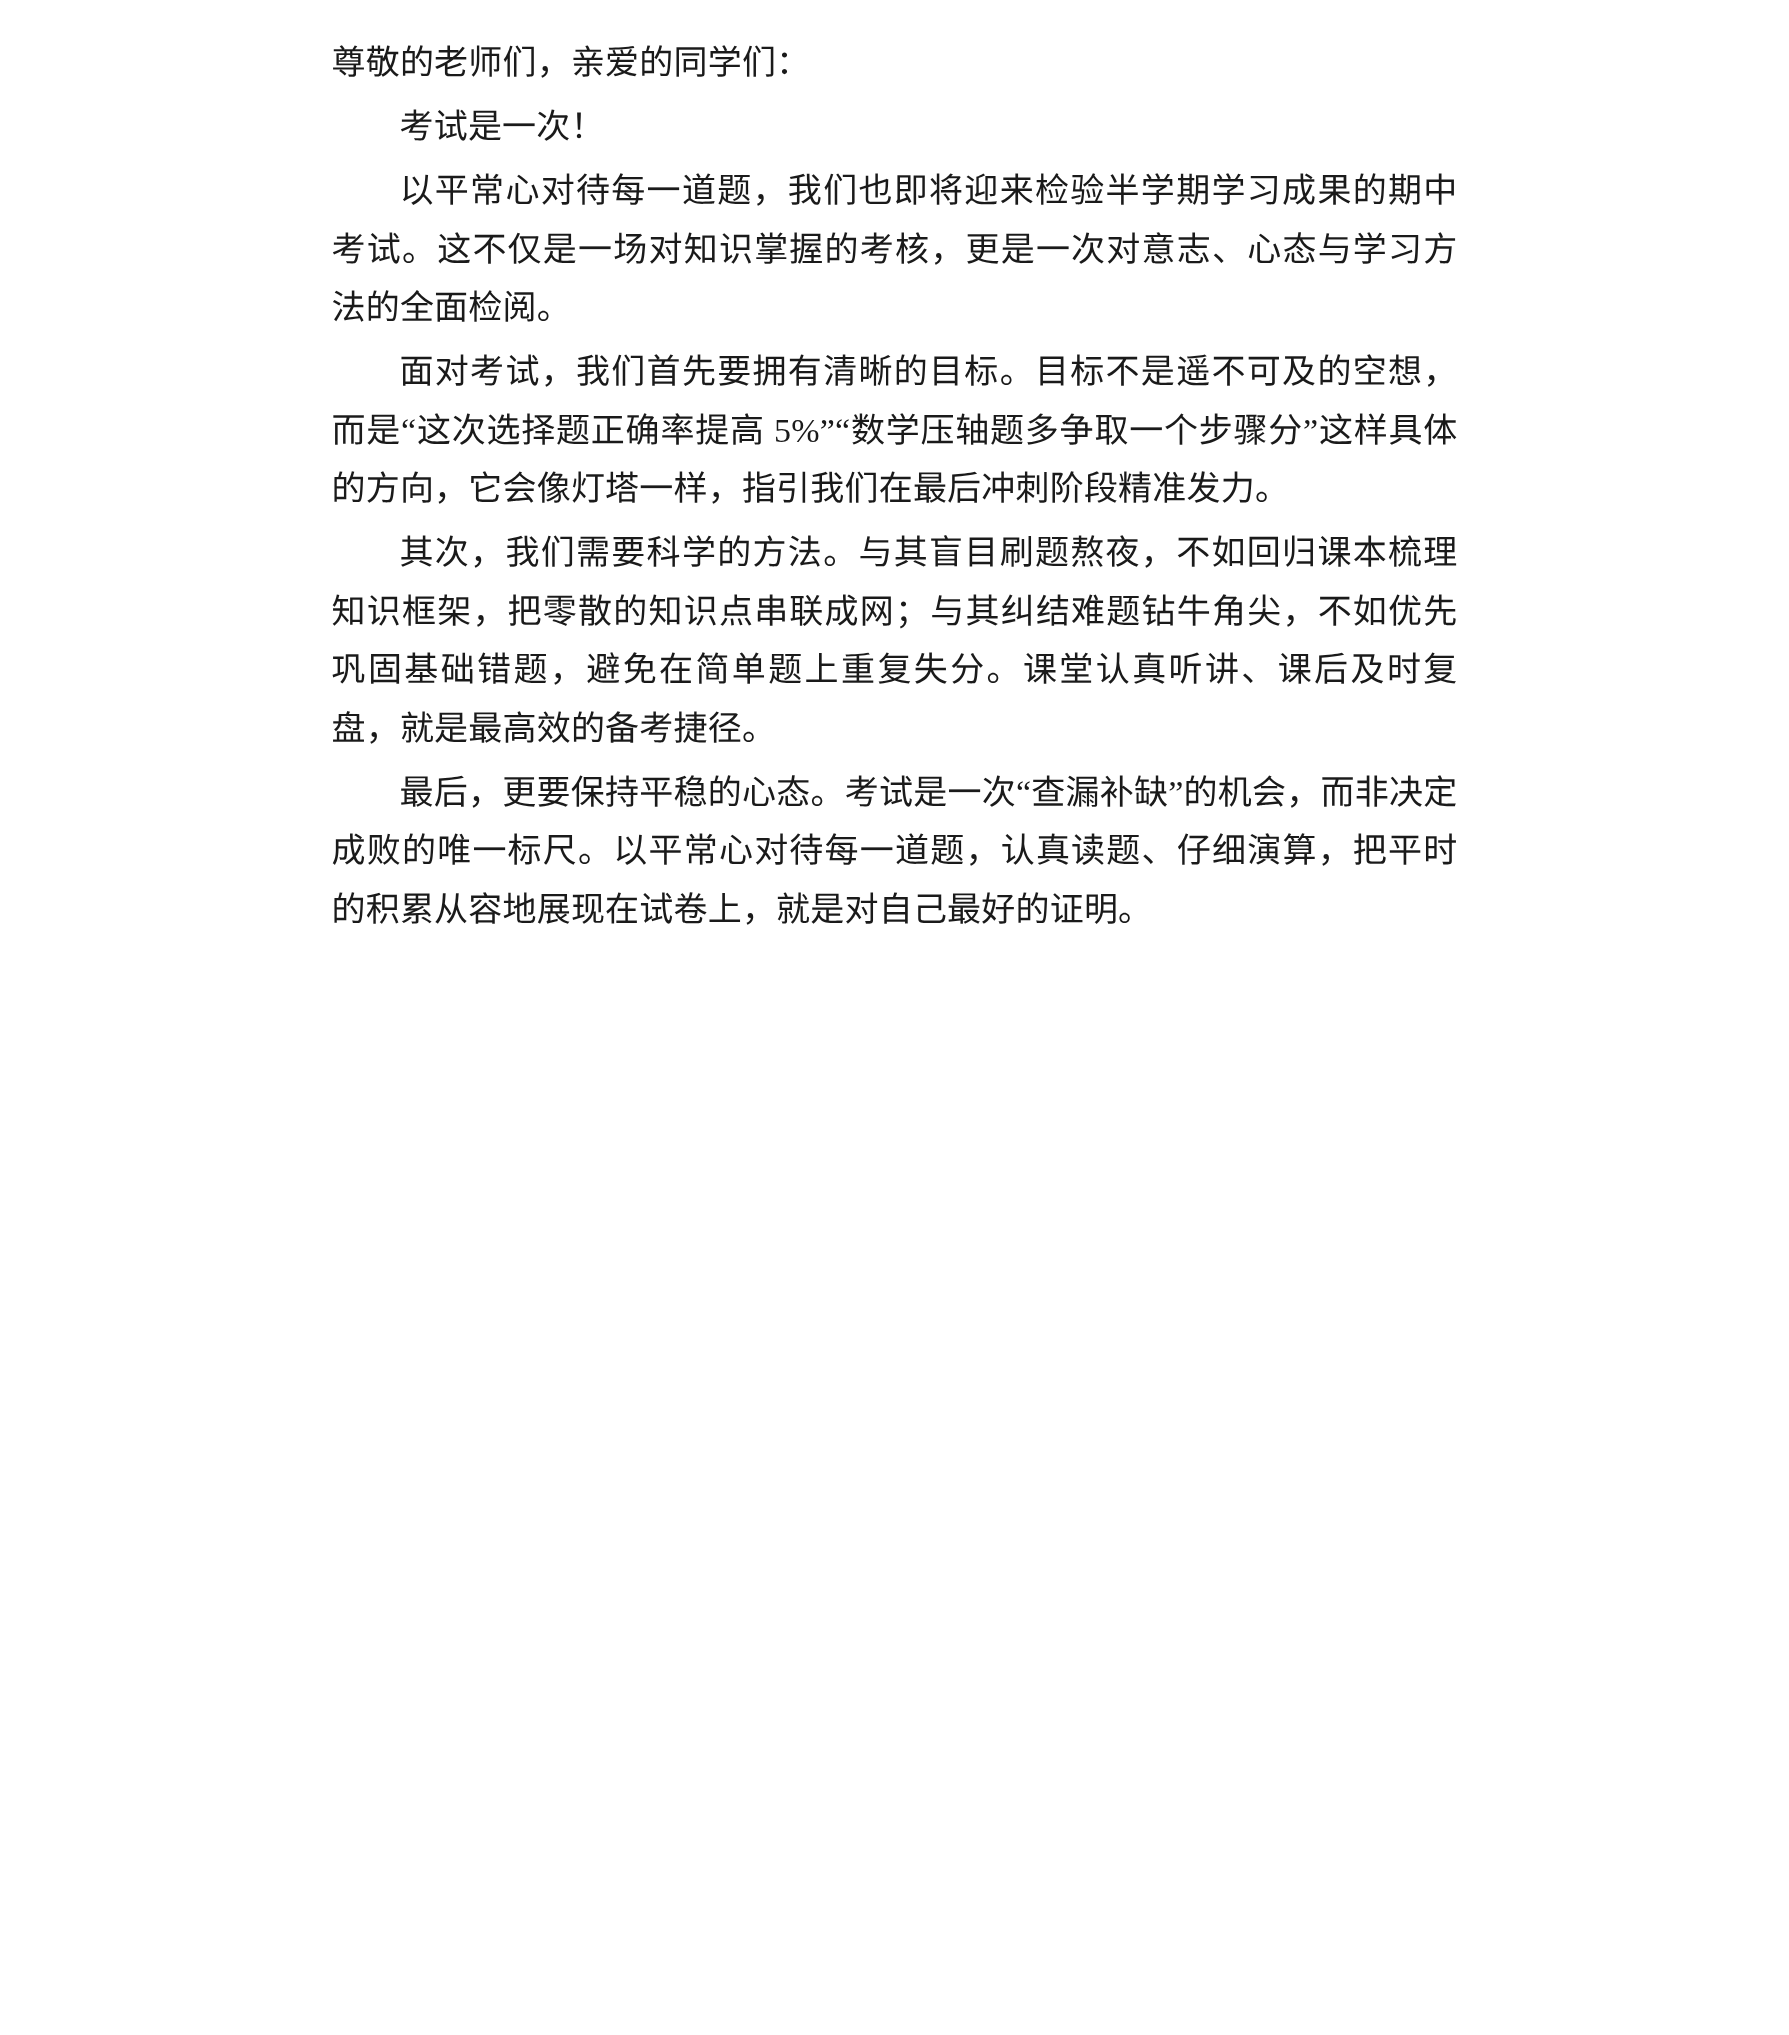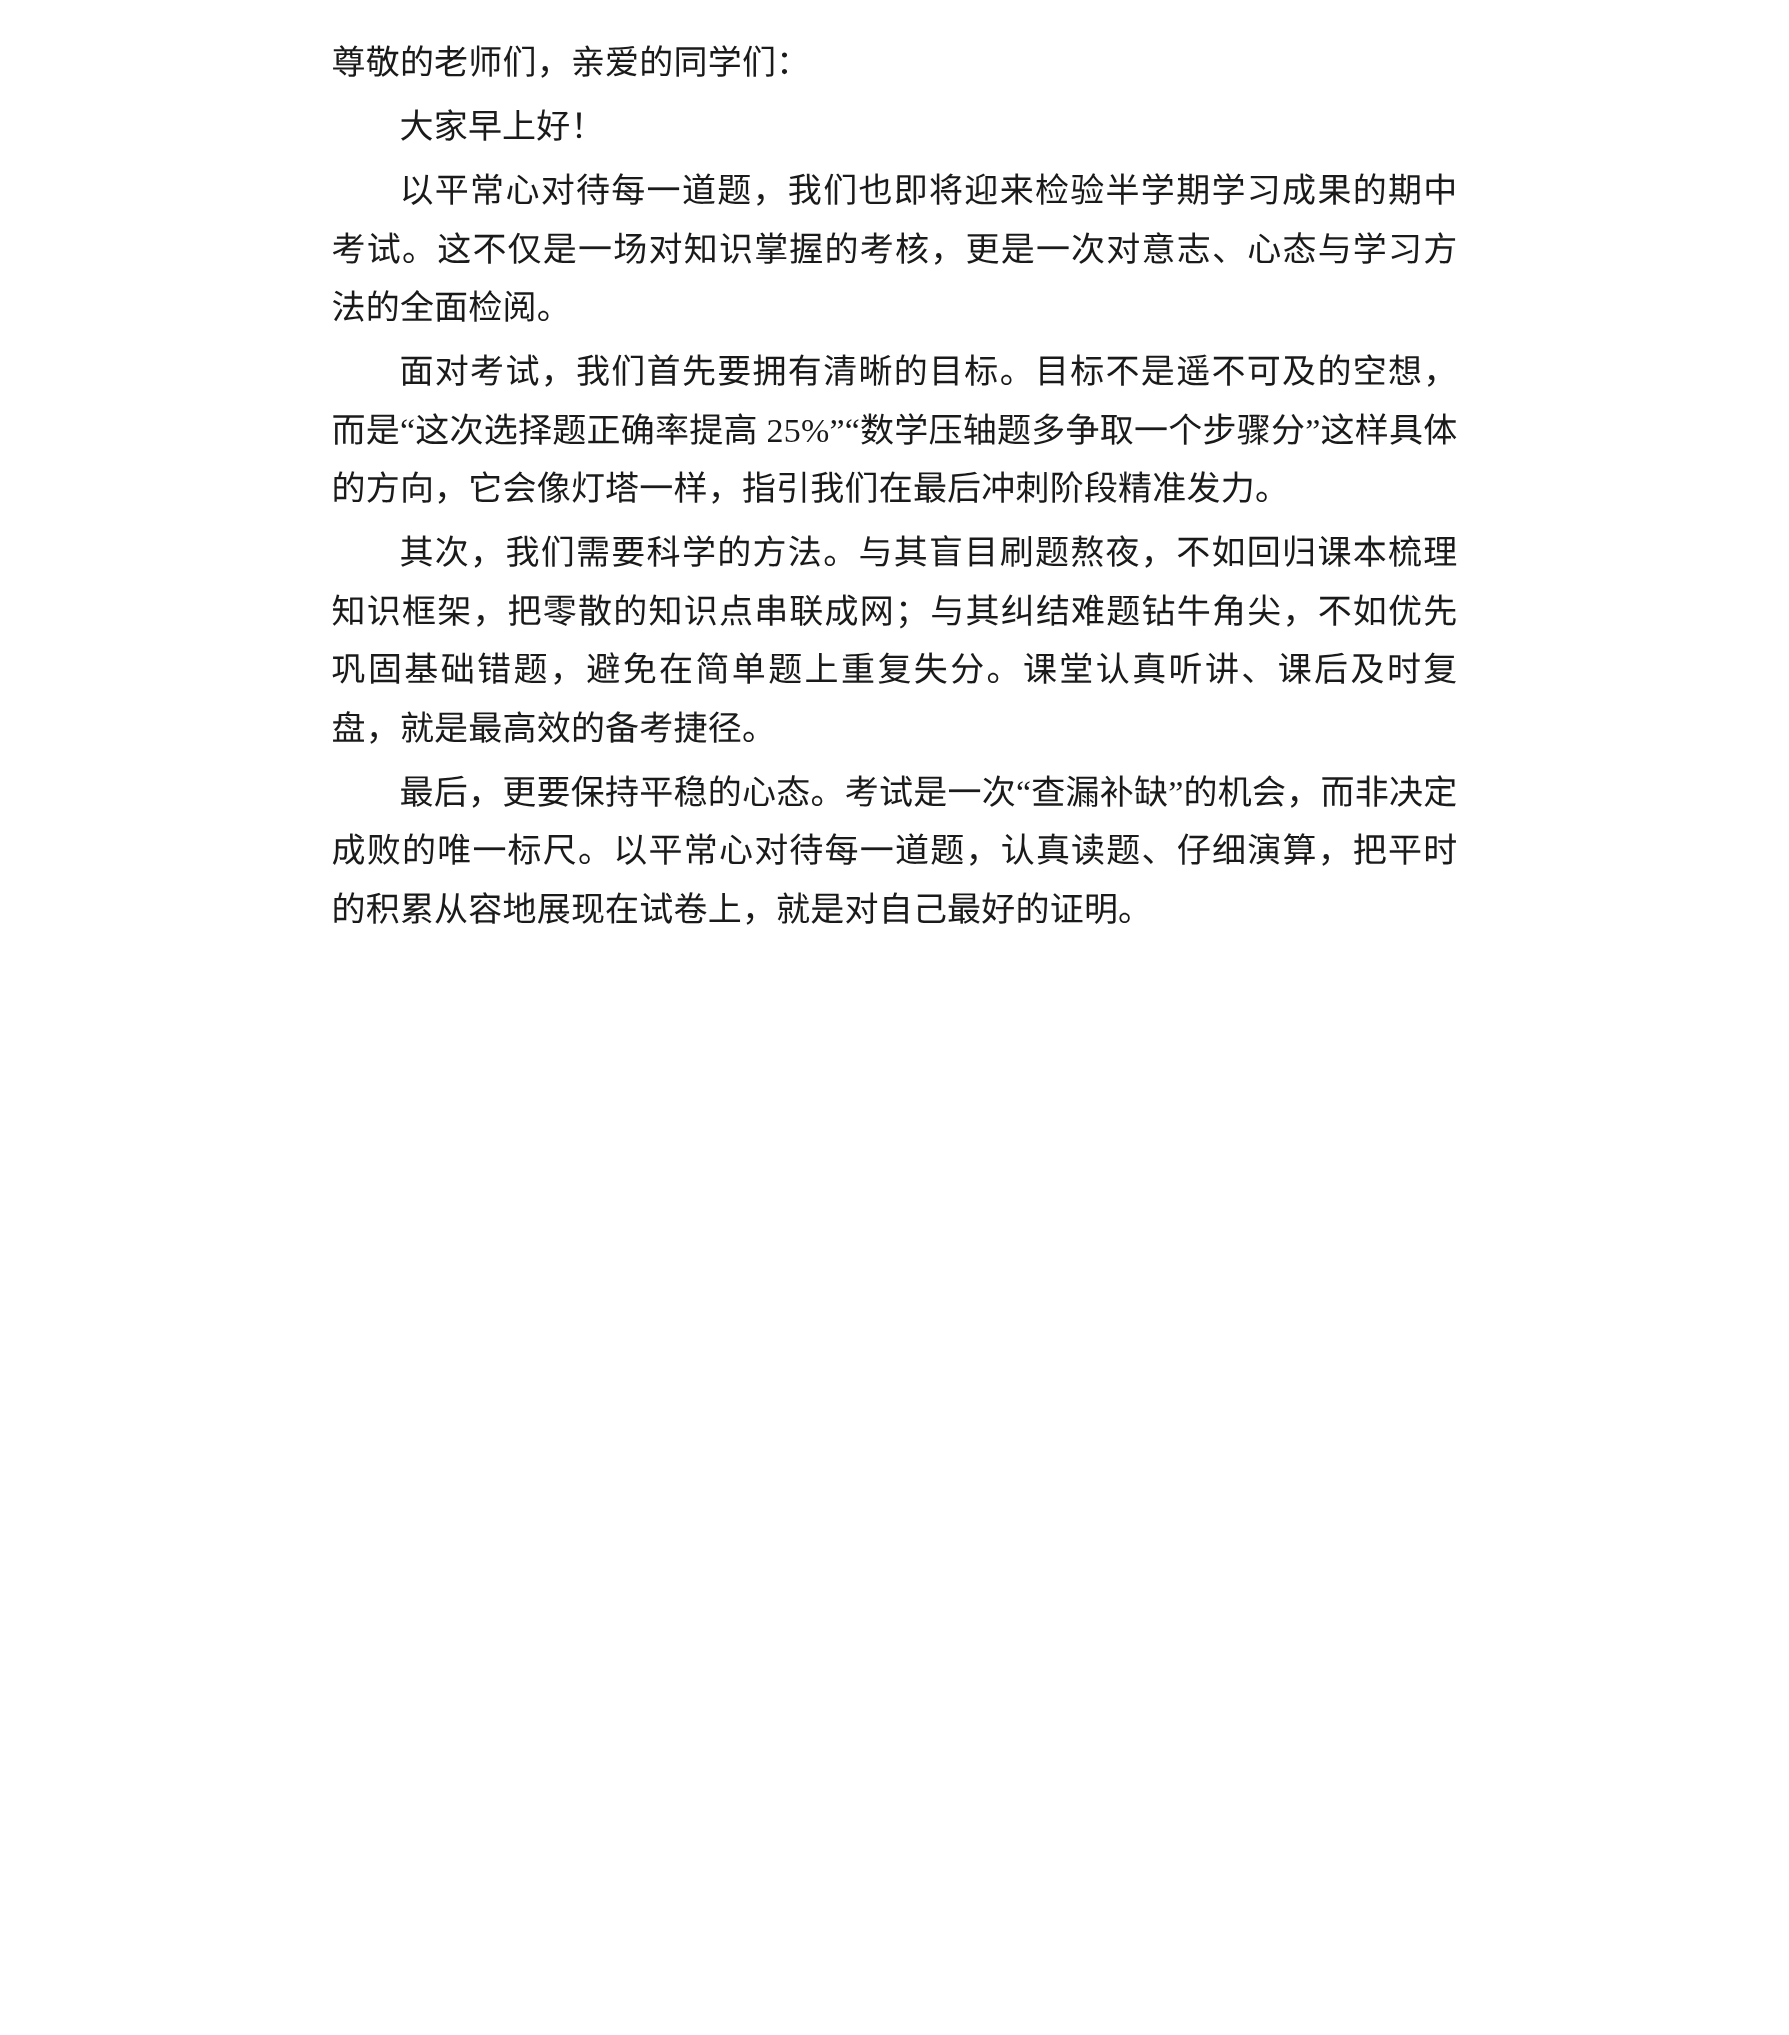--- a/index.html
+++ b/index.html
@@ -38,21 +38,21 @@
     text-align: left;
   }
 </style>
 </head>
 <body>
 
 <div class="page">
   <div class="doc-body">
 
     <p class="para first short">尊敬的老师们，亲爱的同学们：</p>
-    <p class="para short">大家早上好！</p>
+    <p class="para short">考试是一次！</p>
     <p class="para">以平常心对待每一道题，我们也即将迎来检验半学期学习成果的期中考试。这不仅是一场对知识掌握的考核，更是一次对意志、心态与学习方法的全面检阅。</p>
-    <p class="para">面对考试，我们首先要拥有清晰的目标。目标不是遥不可及的空想，而是“这次选择题正确率提高 25%”“数学压轴题多争取一个步骤分”这样具体的方向，它会像灯塔一样，指引我们在最后冲刺阶段精准发力。</p>
+    <p class="para">面对考试，我们首先要拥有清晰的目标。目标不是遥不可及的空想，而是“这次选择题正确率提高 5%”“数学压轴题多争取一个步骤分”这样具体的方向，它会像灯塔一样，指引我们在最后冲刺阶段精准发力。</p>
     <p class="para">其次，我们需要科学的方法。与其盲目刷题熬夜，不如回归课本梳理知识框架，把零散的知识点串联成网；与其纠结难题钻牛角尖，不如优先巩固基础错题，避免在简单题上重复失分。课堂认真听讲、课后及时复盘，就是最高效的备考捷径。</p>
     <p class="para">最后，更要保持平稳的心态。考试是一次“查漏补缺”的机会，而非决定成败的唯一标尺。以平常心对待每一道题，认真读题、仔细演算，把平时的积累从容地展现在试卷上，就是对自己最好的证明。</p>
 
   </div>
 </div>
 
 
 </body></html>

